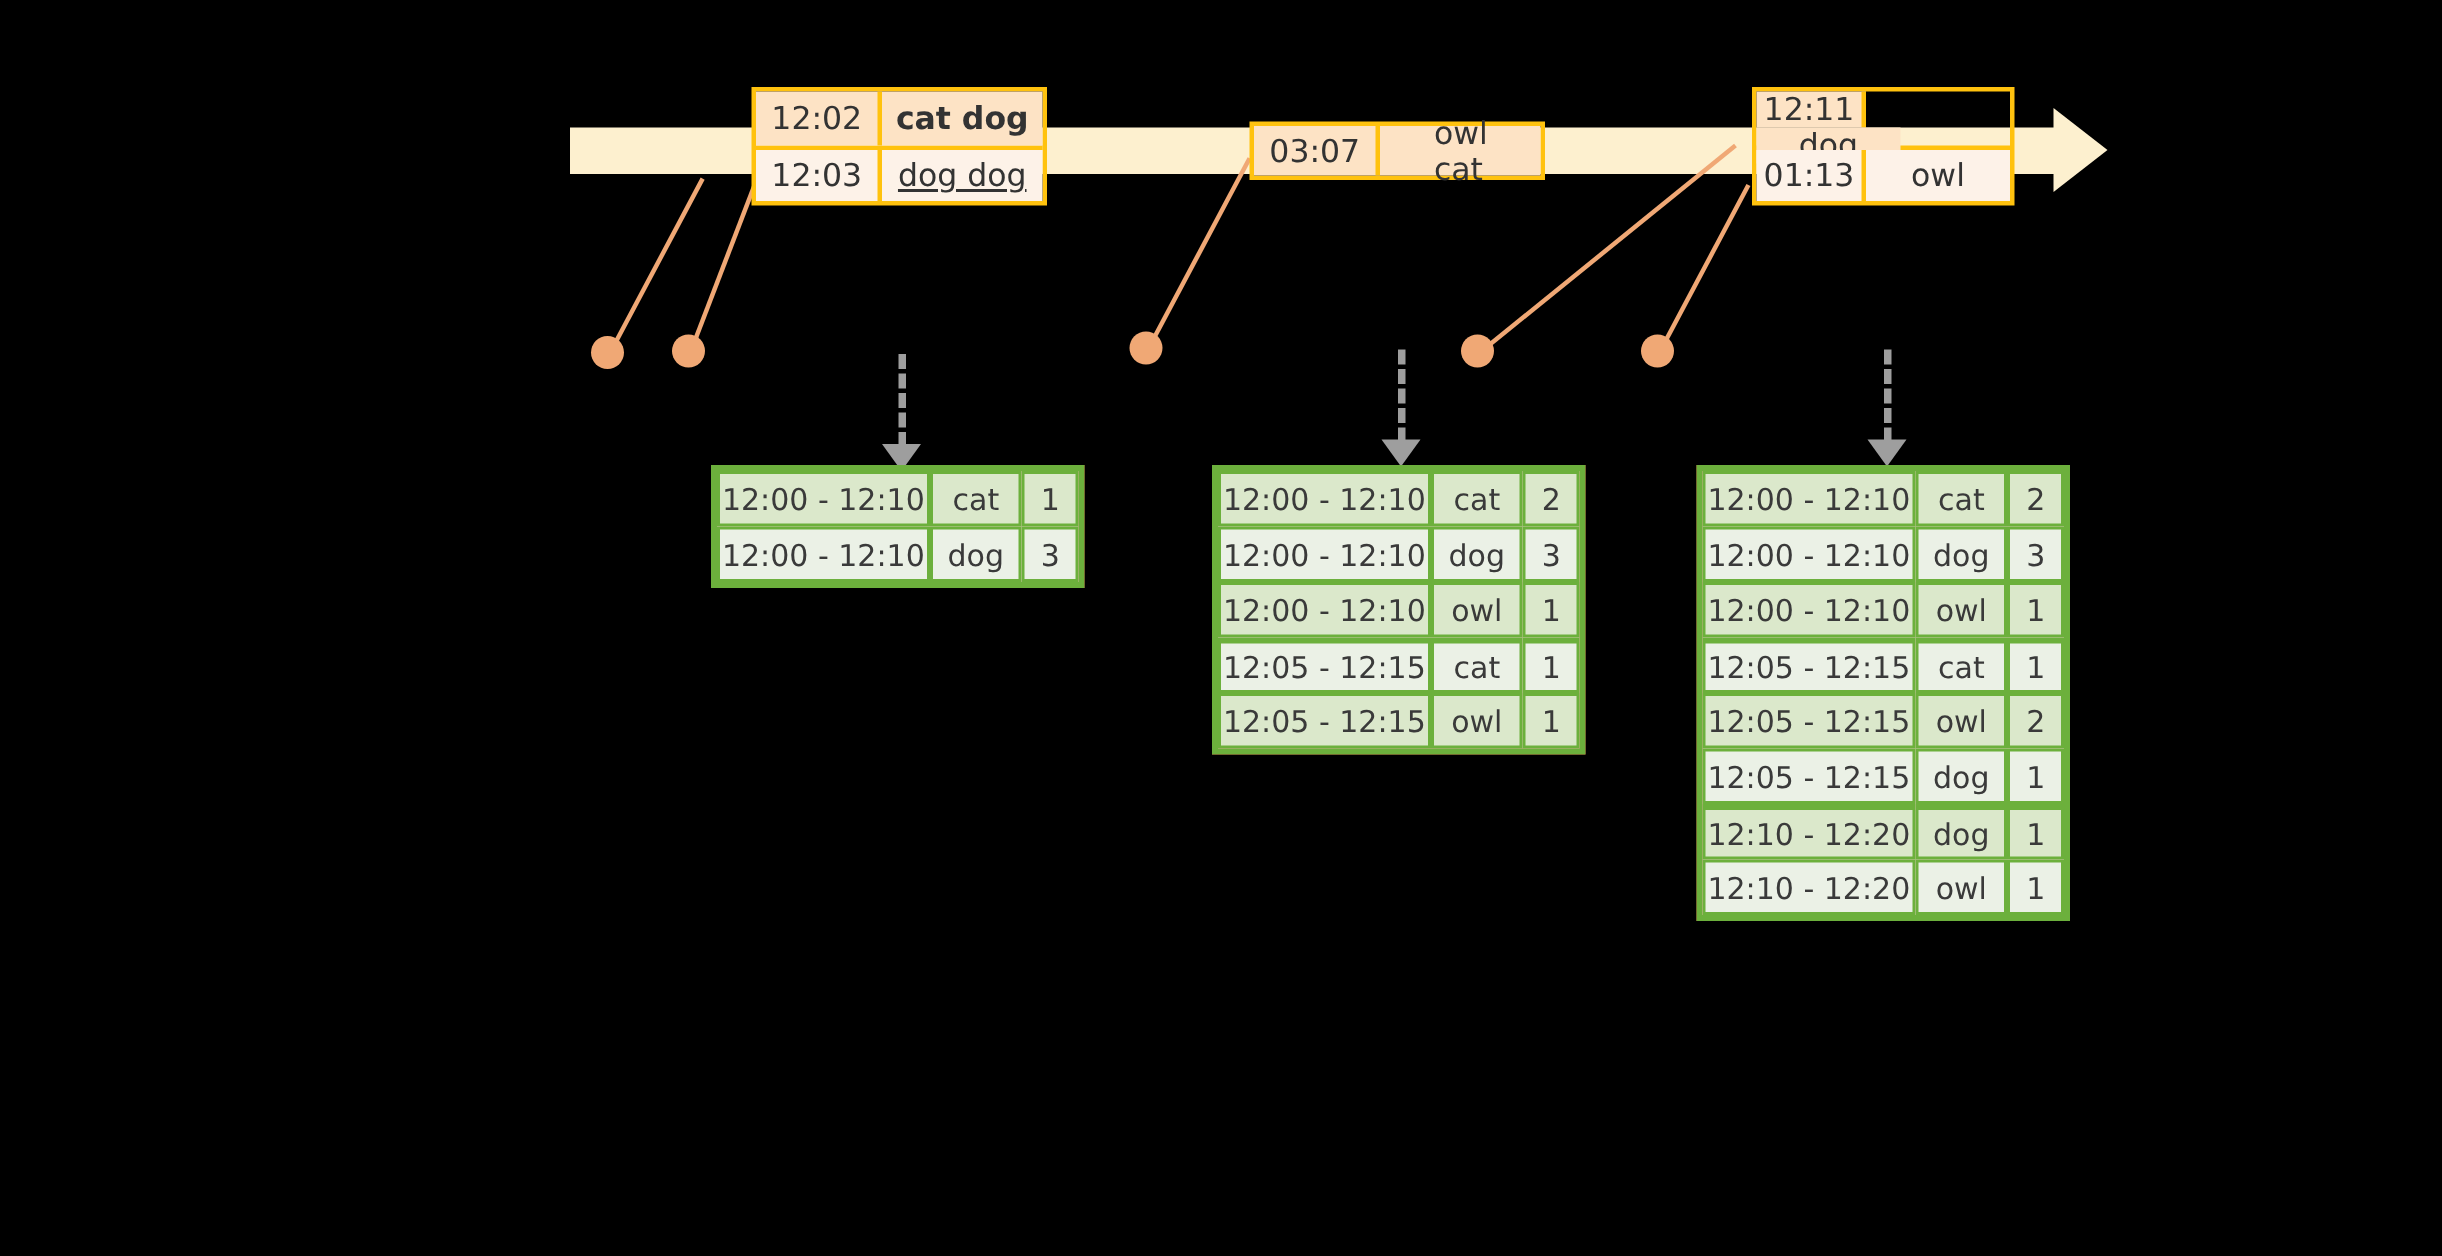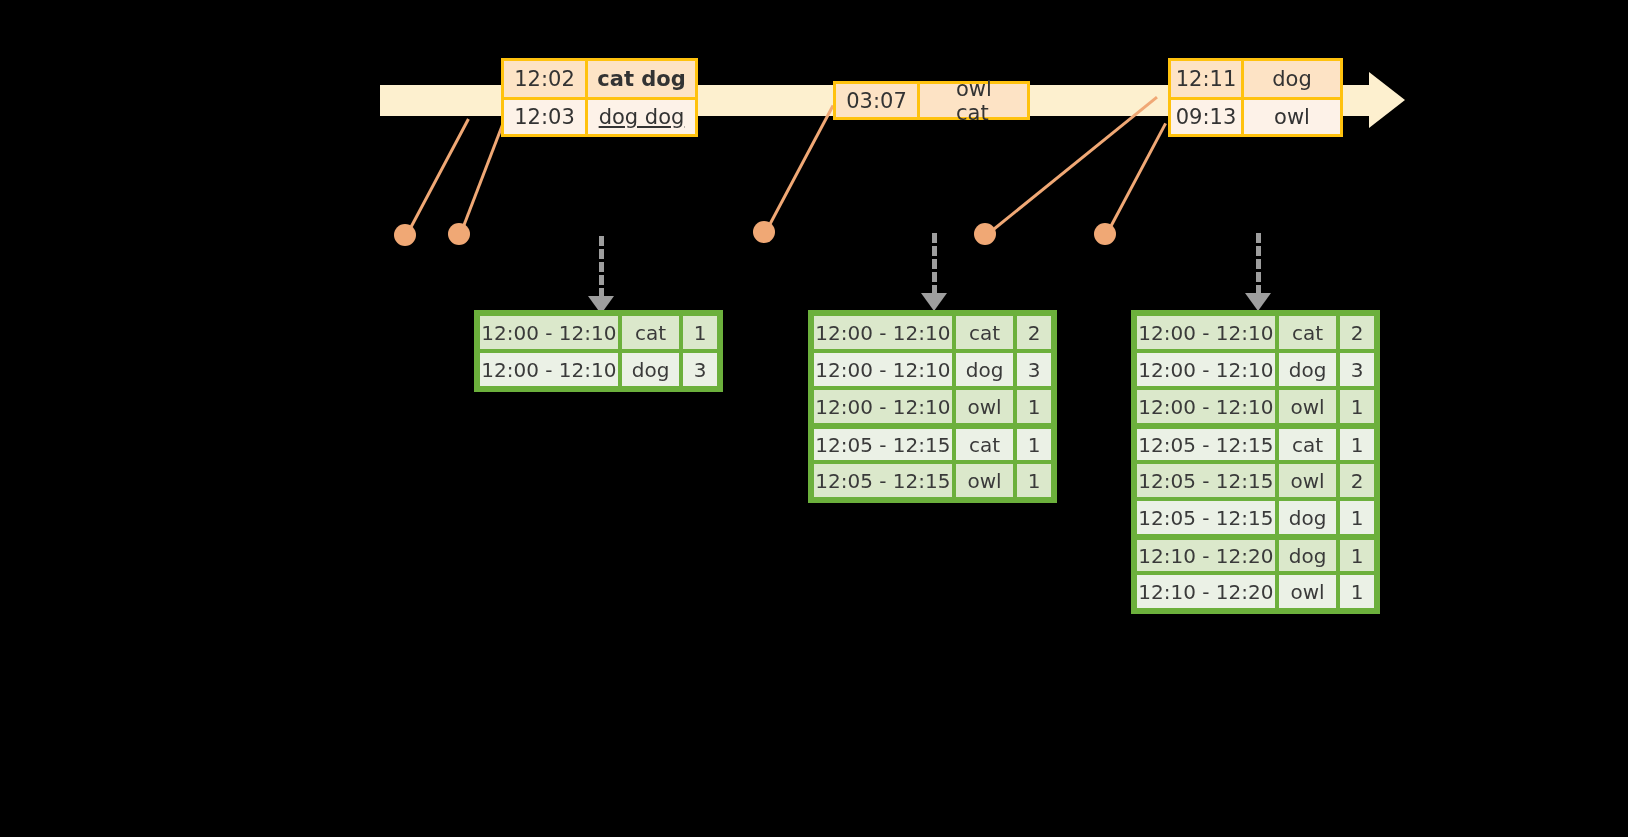--- a/index.html
+++ b/index.html
@@ -70,26 +70,26 @@
   </div>
 
   <div class="evt" style="left:833px;top:81px;width:197px;height:39px;">
     <div class="evt-row" style="height:33px;">
       <div class="evt-cell t shade-a" style="width:84px;height:33px;">03:07</div>
       <div class="evt-cell shade-a" style="width:107px;height:33px;padding-left:36px;">owl cat</div>
     </div>
   </div>
 
   <div class="evt" style="left:1168px;top:58px;width:175px;height:79px;">
-    <div class="evt-row" style="height:36px;">
+    <div class="evt-row" style="height:36px;flex-direction:column;">
       <div class="evt-cell t shade-a" style="width:73px;height:36px;">12:11</div>
       <div class="evt-cell shade-a" style="width:96px;height:36px;">dog</div>
     </div>
     <div class="evt-row" style="height:37px;">
-      <div class="evt-cell t shade-b" style="width:73px;height:34px;">09:13</div>
+      <div class="evt-cell t shade-b" style="width:73px;height:34px;">01:13</div>
       <div class="evt-cell shade-b" style="width:96px;height:34px;">owl</div>
     </div>
   </div>
 
   <div class="dot" style="left:394px;top:224px;"></div>
   <div class="dot" style="left:448px;top:223px;"></div>
   <div class="dot" style="left:753px;top:221px;"></div>
   <div class="dot" style="left:974px;top:223px;"></div>
   <div class="dot" style="left:1094px;top:223px;"></div>
 

